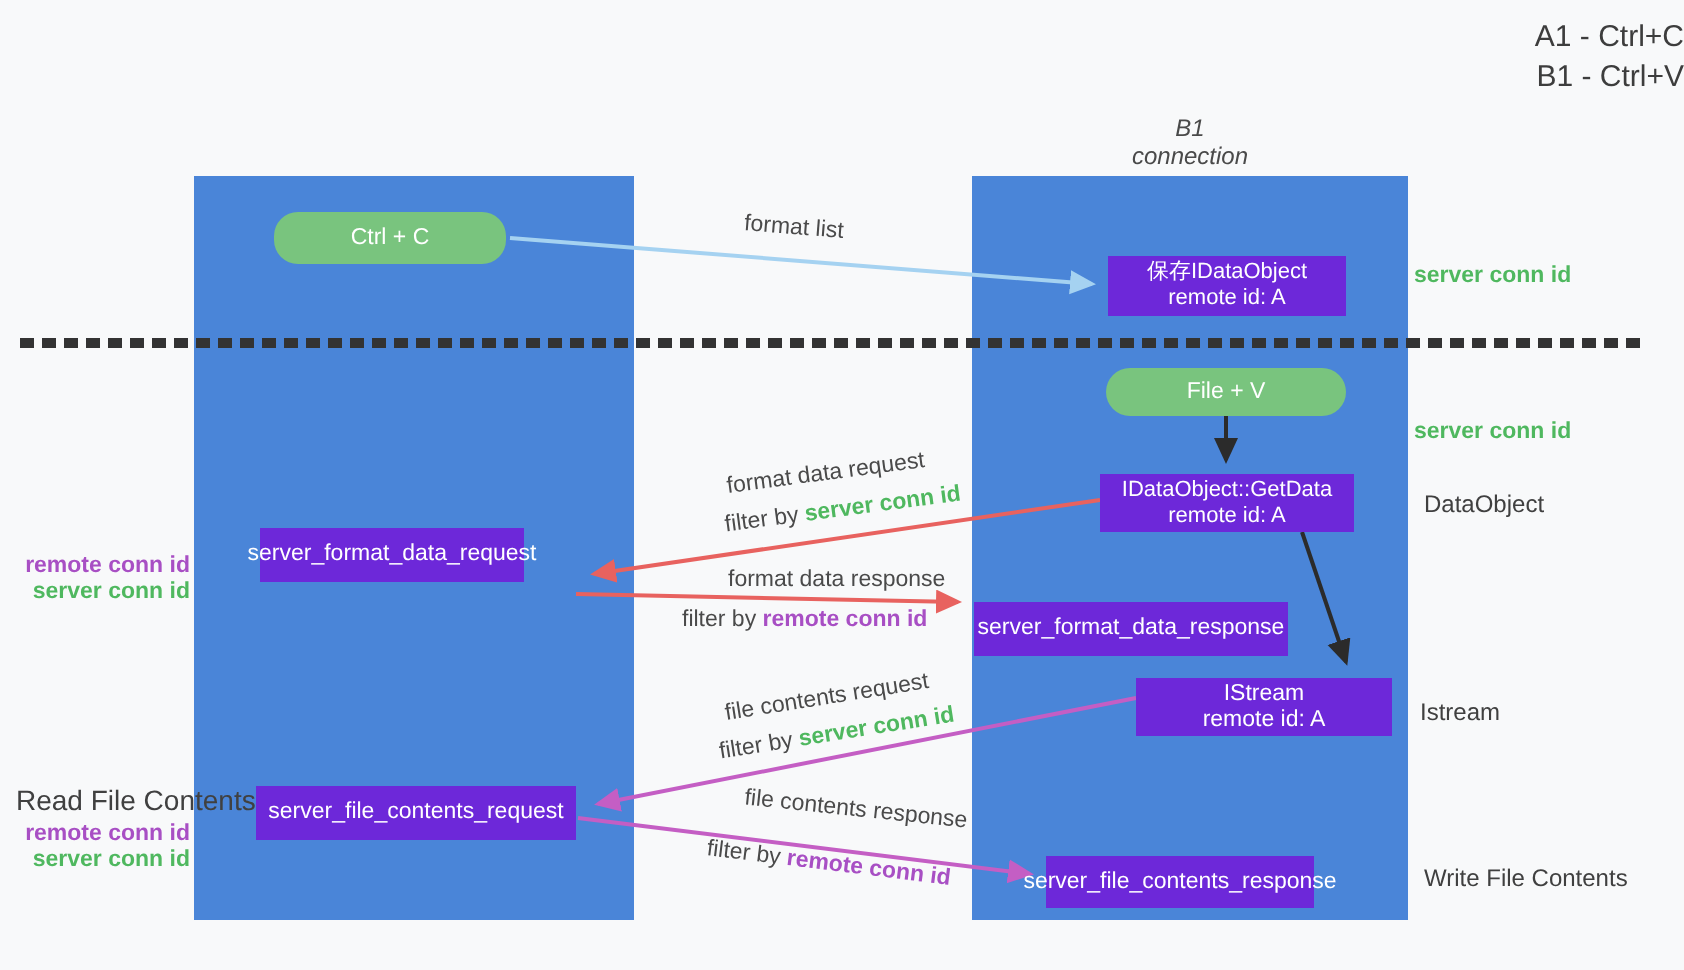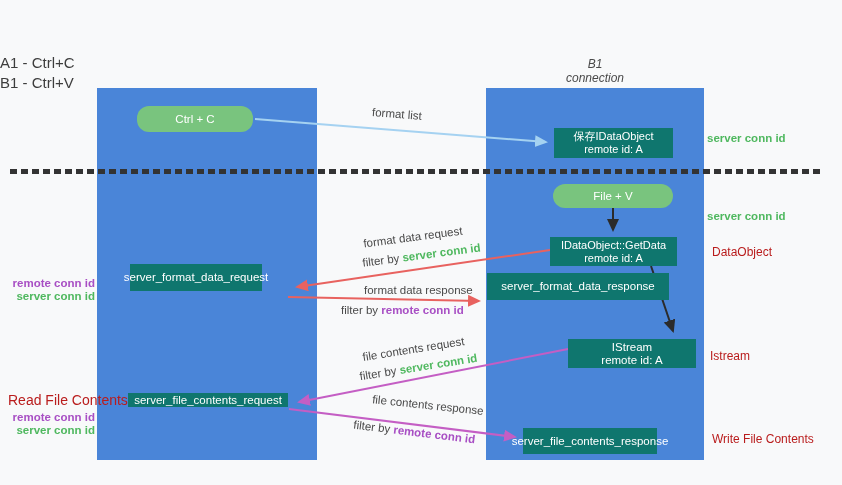--- a/index.html
+++ b/index.html
@@ -1,43 +1,43 @@
 <!DOCTYPE html>
 <html><head>
 <meta charset="utf-8">
 <style>
   html,body{margin:0;padding:0;}
   body{font-family:"Liberation Sans", sans-serif; background:#f8f9fa;}
   #stage{position:relative; width:842px; height:485px; background:#f8f9fa; overflow:hidden;}
 
-  .title{position:absolute; left:0; top:9px; width:842px; text-align:left;
-         font-size:15px; line-height:20px; color:#3d3d3d; z-index:1;margin-top:44px;}
+  .title{position:absolute; left:0; top:9px; width:842px; text-align:right;
+         font-size:15px; line-height:20px; color:#3d3d3d; z-index:1;}
 
   .colhdr{position:absolute; text-align:center; font-size:12px; line-height:14px;
           color:#4a4a4a; z-index:1;}
   #hdr-left{left:147px; top:57px; width:120px;}
   #hdr-right{left:535px; top:57px; width:120px;font-style:italic;}
 
   .column{position:absolute; top:88px; height:372px; background:#4a85d8; z-index:1;}
   #col-left{left:97px; width:220px;}
   #col-right{left:486px; width:218px;}
 
   .divider{position:absolute; left:10px; top:169px; width:814px; height:5px; z-index:2;
            background:repeating-linear-gradient(90deg,#333 0 7px,transparent 7px 11px);}
 
   svg.arrows{position:absolute; left:0; top:0; z-index:2; pointer-events:none;}
 
   .node{position:absolute; z-index:3; display:flex; flex-direction:column;
         align-items:center; justify-content:center; color:#fff; text-align:center;
         font-size:11.5px; line-height:13px; white-space:nowrap;}
   .green-box{background:#79c47e;border-radius:12px;}
-  .orange-box{background:#0f766e;}
+  .orange-box{background:#6d28d9;}
 
   .lbl{position:absolute; z-index:4; font-size:11.5px; color:#4a4a4a; white-space:nowrap;}
-  .note{position:absolute; z-index:4; font-size:12px; color:#b91c1c; white-space:nowrap;}
+  .note{position:absolute; z-index:4; font-size:12px; color:#404040; white-space:nowrap;}
   .green-t{color:#4fb85f; font-weight:bold;}
   .purple-t{color:#a84fc4; font-weight:bold;}
   .conn-pair{position:absolute; z-index:4; width:95px; text-align:right;
              font-size:11.5px; line-height:13px; white-space:nowrap;}
 </style>
 </head>
 <body>
 
 <div id="stage">
 
@@ -95,30 +95,30 @@
 
   <div class="node orange-box" style="left:550px;top:237px;width:127px;height:29px;font-size:11px">
     <span>IDataObject::GetData</span>
     <span>remote id: A</span>
   </div>
 
   <div class="node orange-box" style="left:130px;top:264px;width:132px;height:27px">
     <span>server_format_data_request</span>
   </div>
 
-  <div class="node orange-box" style="left:487px;top:273px;width:182px;height:27px">
+  <div class="node orange-box" style="left:487px;top:301px;width:157px;height:27px">
     <span>server_format_data_response</span>
   </div>
 
   <div class="node orange-box" style="left:568px;top:339px;width:128px;height:29px">
     <span>IStream</span>
     <span>remote id: A</span>
   </div>
 
-  <div class="node orange-box" style="left:128px;top:393px;width:160px;height:14px">
+  <div class="node orange-box" style="left:128px;top:393px;width:160px;height:27px">
     <span>server_file_contents_request</span>
   </div>
 
   <div class="node orange-box" style="left:523px;top:428px;width:134px;height:26px">
     <span>server_file_contents_response</span>
   </div>
 
   <div class="lbl" style="left:372px;top:108px;transform:rotate(4.5deg)">format list</div>
 
   <div class="lbl" style="left:363px;top:231px;transform:rotate(-7.5deg)">format data request</div>

